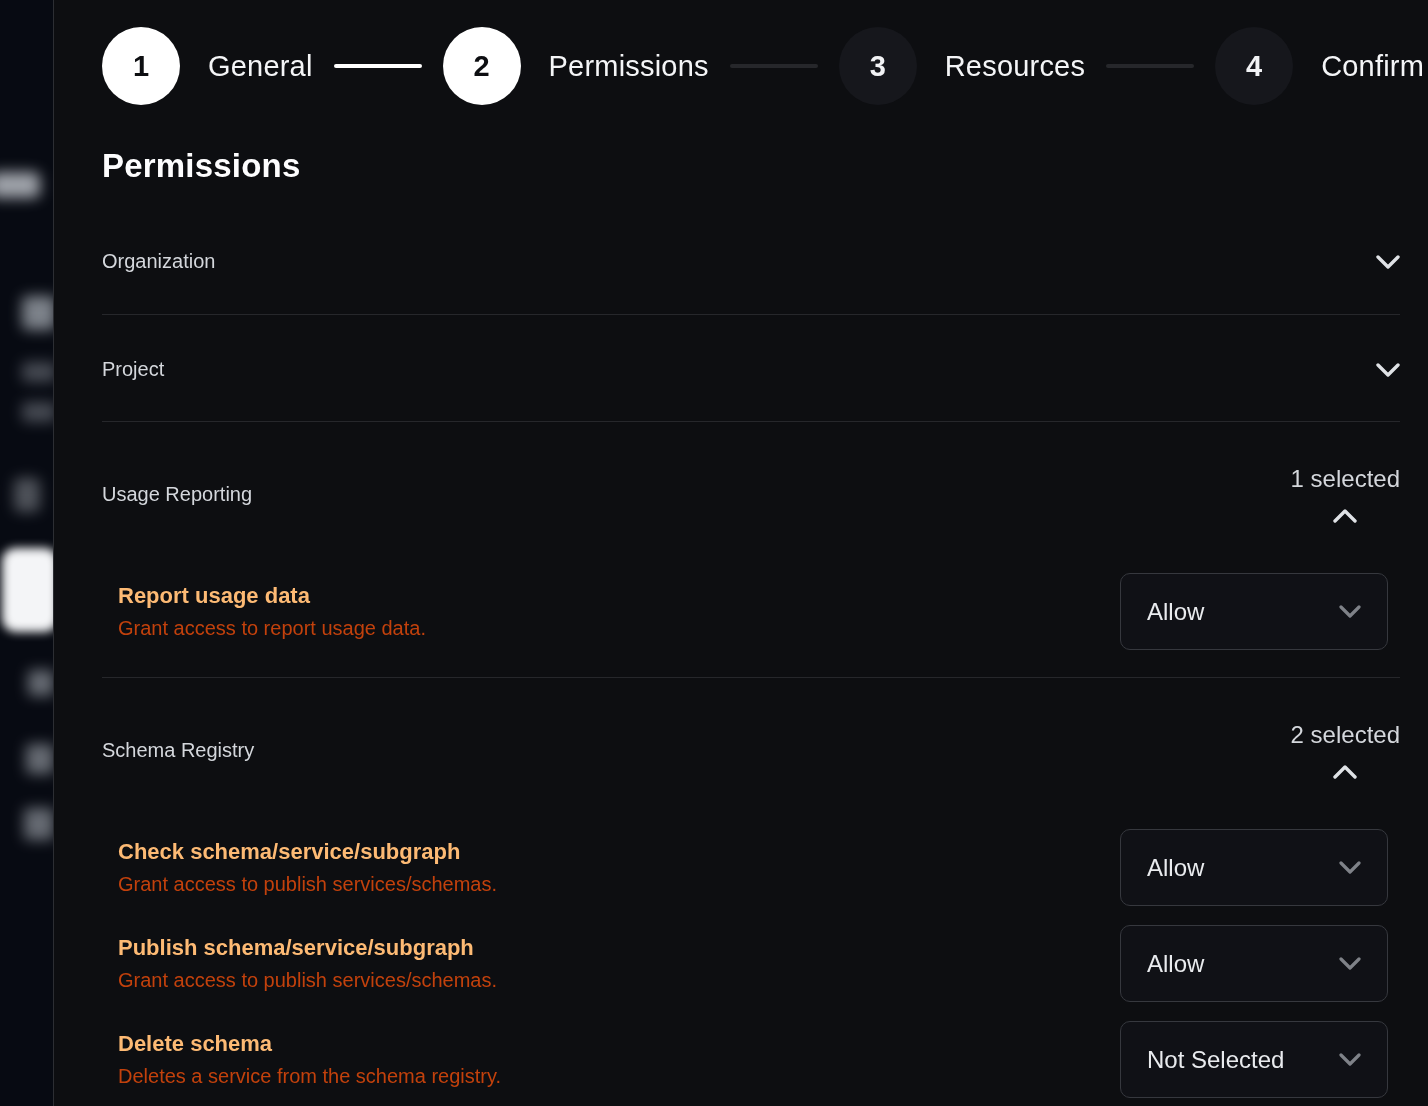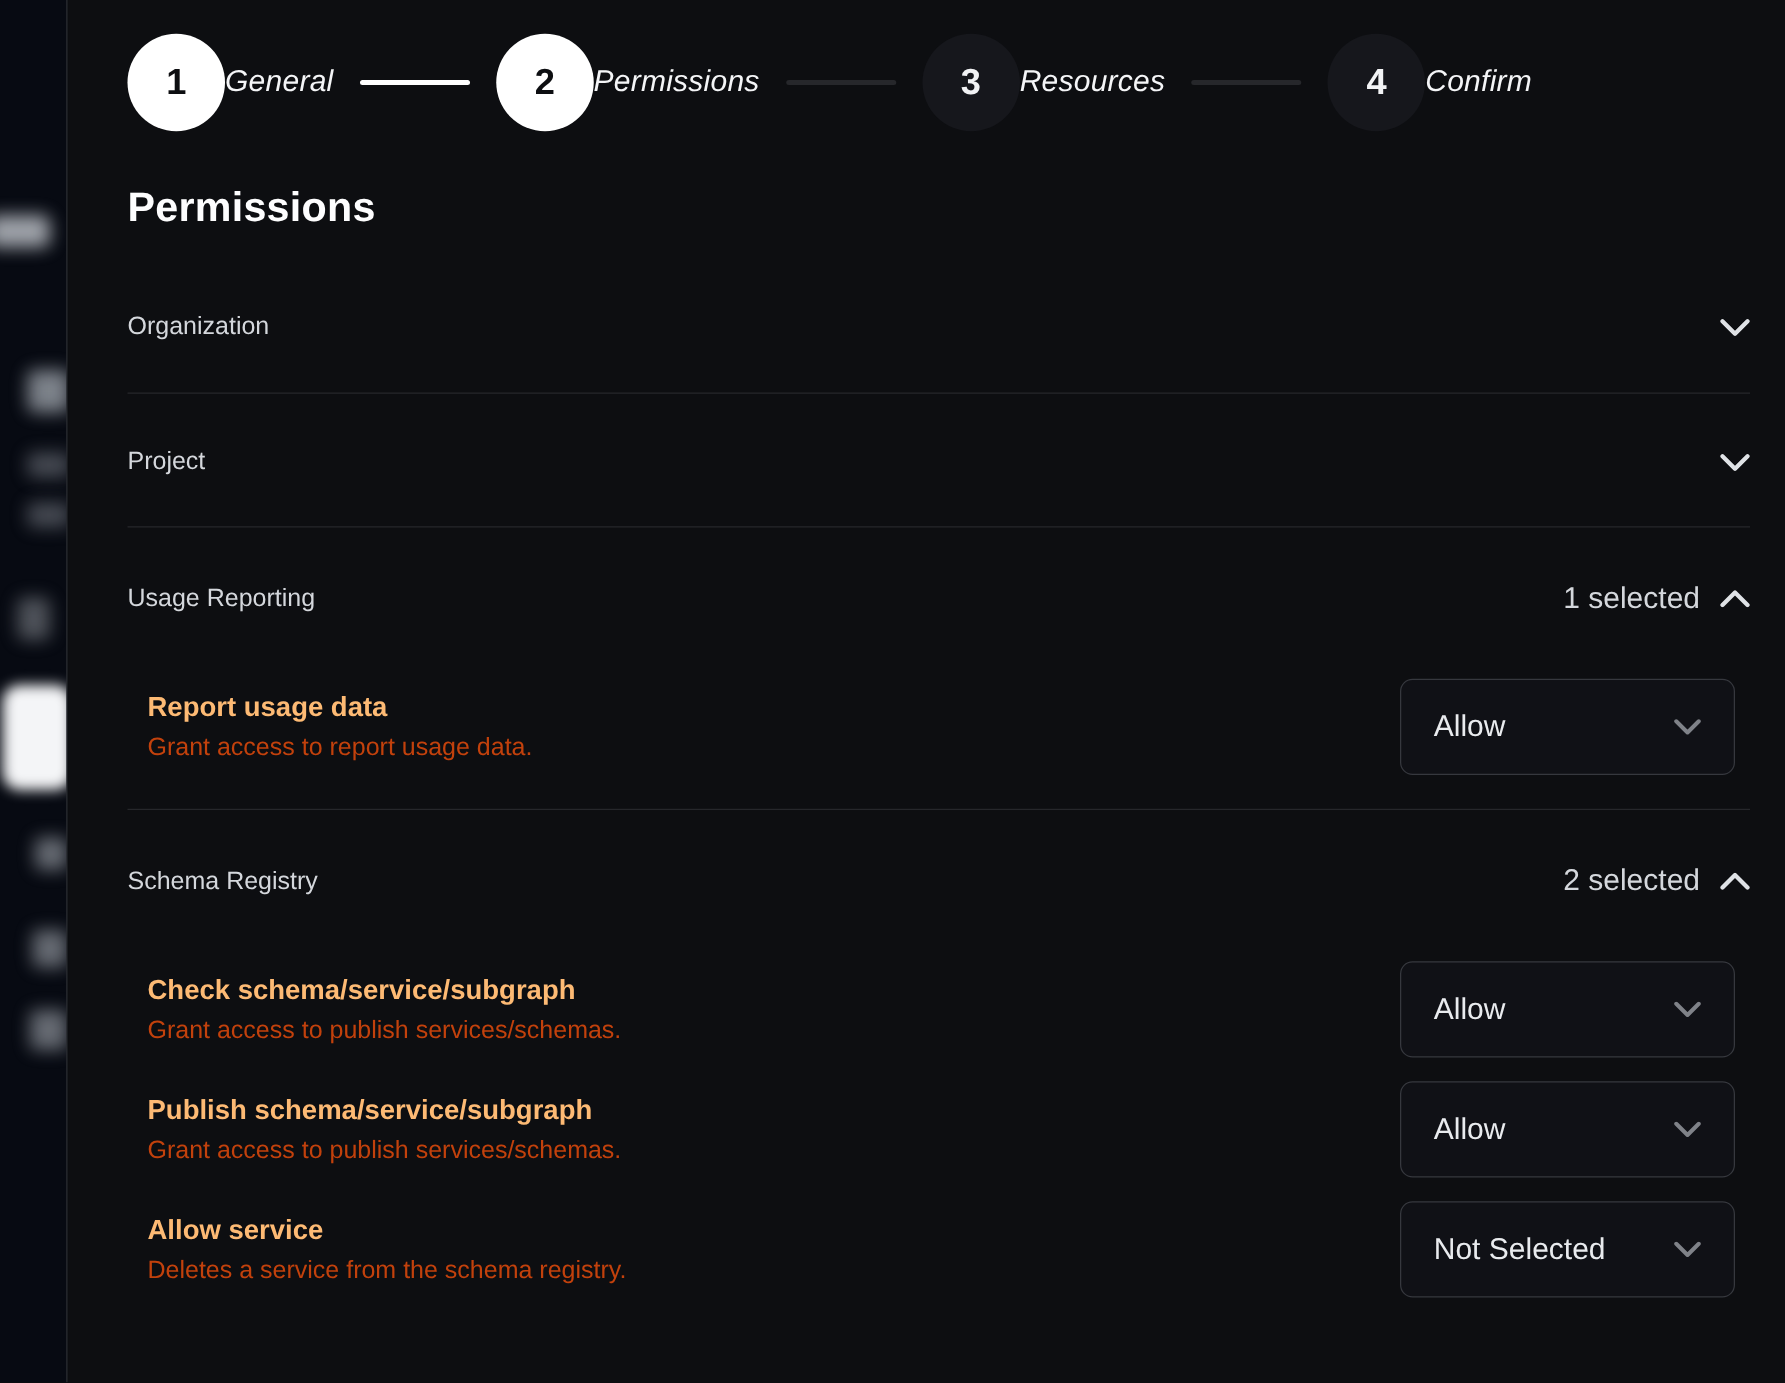--- a/index.html
+++ b/index.html
@@ -40,34 +40,34 @@
   
   .stepper { display:flex; align-items:center; }
   .step { display:flex; align-items:center; }
   .step-circle {
     width:78px; height:78px; border-radius:50%;
     display:flex; align-items:center; justify-content:center;
     font-size:29px; font-weight:bold; flex:none;
   }
   .step-circle.active   { background:#ffffff; color:#0d0e11; }
   .step-circle.inactive { background:#16171c; color:#f2f3f5; }
-  .step-label { font-size:24px; color:#f4f5f7; letter-spacing:.2px;font-style:italic; }
+  .step-label { margin-left:28px; font-size:29px; color:#f4f5f7; letter-spacing:.2px; }
   .connector { width:88px; height:4px; border-radius:2px; margin:0 21px; flex:none; }
   .connector.done { background:#ffffff; }
   .connector.todo { background:#26272b; }
 
   
   .page-title { margin-top:42px; font-size:33px; font-weight:bold; color:#fdfdfe; letter-spacing:.2px; }
 
   
   .section-head {
     display:flex; align-items:center; justify-content:space-between;
   }
   .section-title { font-size:20px; color:#d4d7dc; }
-  .sec-right { display:flex; align-items:center; gap:16px; }
+  .sec-right { display:flex; align-items:center; gap:16px;flex-direction:column; }
   .selected-count { font-size:24px; color:#d4d7dc; }
   .chev { display:block; }
   .divider { border-bottom:1px solid #26272b; }
 
   .head-collapsed-1 { padding:65px 0 41px 0; }
   .head-collapsed-2 { padding:43px 0 40px 0; }
   .head-expanded    { padding-top:43px; }
 
   
   .perm-row {
@@ -210,21 +210,21 @@
       <div class="perm-select">
         <span class="sel-value">Allow</span>
         <svg class="chev" width="22" height="13" viewBox="0 0 22 13">
             <polyline points="2,2 11,11 20,2" fill="none" stroke="#7f8288" stroke-width="3.2" stroke-linecap="round" stroke-linejoin="round"></polyline>
           </svg>
       </div>
     </div>
 
     <div class="perm-row schema-perm-n">
       <div class="perm-text">
-        <div class="perm-title">Allow service</div>
+        <div class="perm-title">Delete schema</div>
         <div class="perm-desc">Deletes a service from the schema registry.</div>
       </div>
       <div class="perm-select">
         <span class="sel-value">Not Selected</span>
         <svg class="chev" width="22" height="13" viewBox="0 0 22 13">
             <polyline points="2,2 11,11 20,2" fill="none" stroke="#7f8288" stroke-width="3.2" stroke-linecap="round" stroke-linejoin="round"></polyline>
           </svg>
       </div>
     </div>
   </div>

